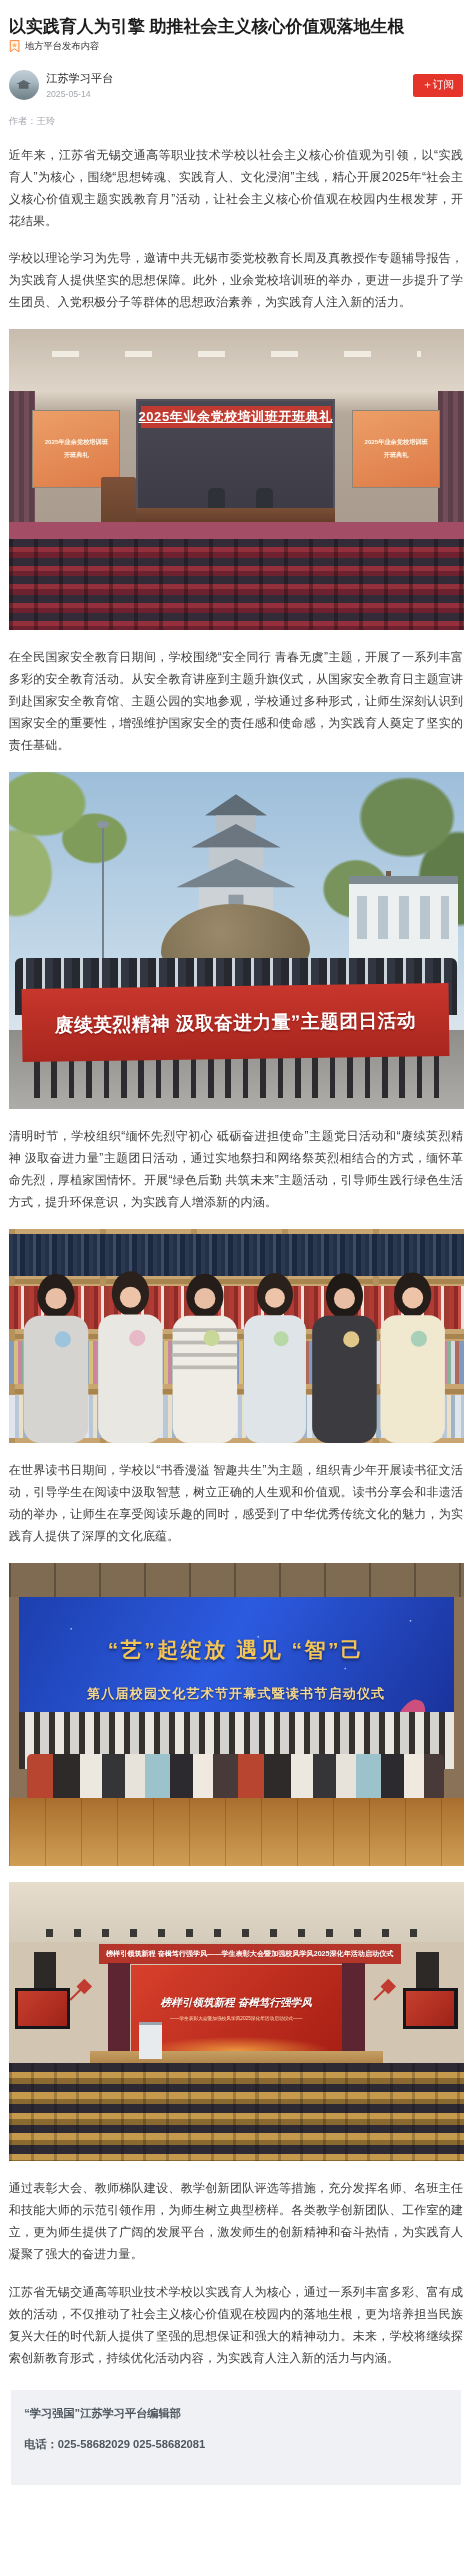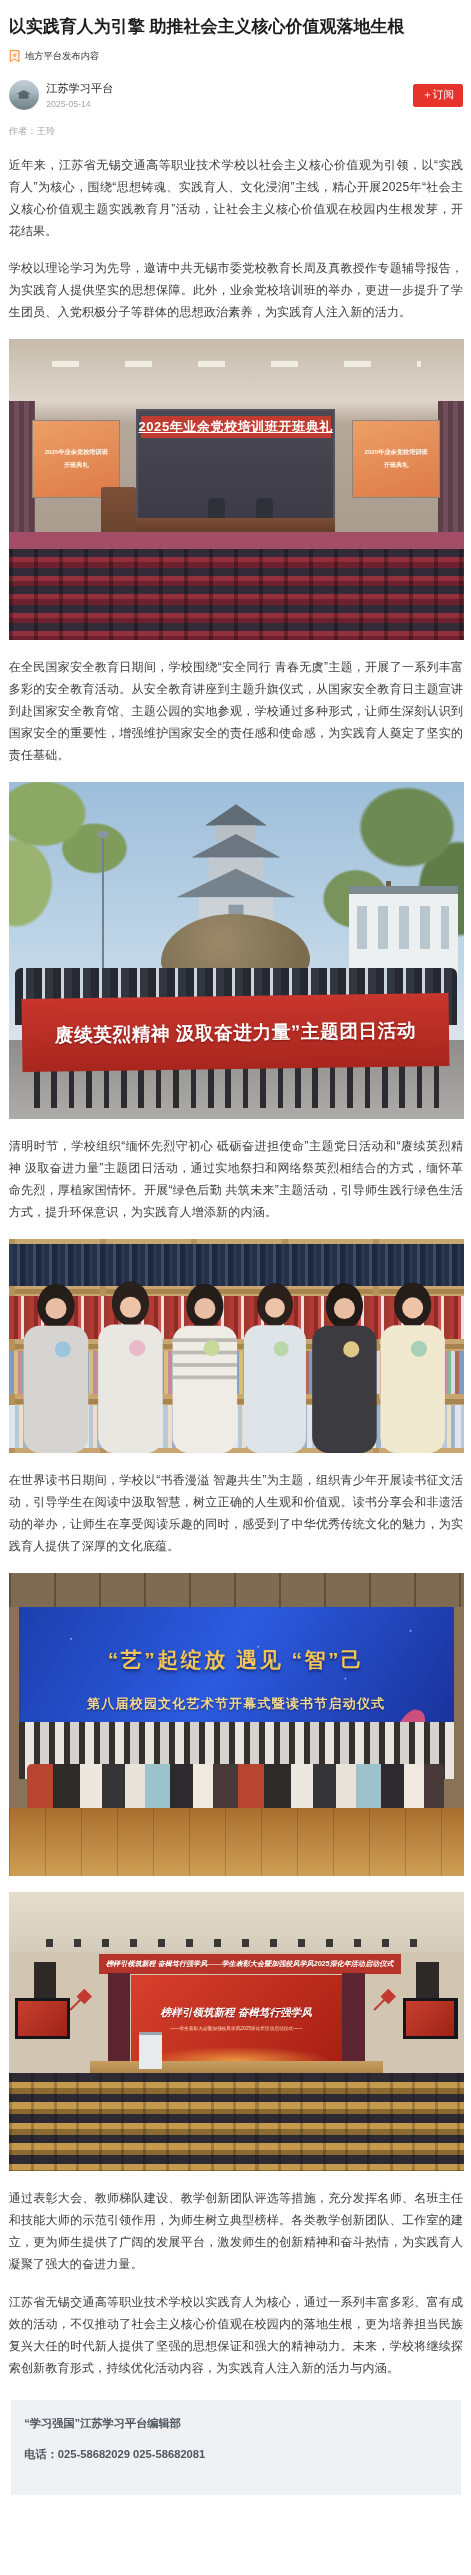--- a/index.html
+++ b/index.html
@@ -6,21 +6,21 @@
   html { background:#ffffff; }
   body {
     width:472px; margin:0 auto; background:#ffffff;
     font-family:"Liberation Sans","DejaVu Sans",sans-serif;
     color:#3c3c3c;
   }
   .page { width:472px; padding:15px 8.7px 0; }
 
   
   .title { font-size:17px; font-weight:700; line-height:1.45; color:#1c1c1c; }
-  .badge-row { display:flex; align-items:center; gap:5px; margin-top:10px; }
+  .badge-row { display:flex; align-items:center; gap:5px; }
   .badge-row svg { display:block; }
   .badge-label { font-size:9.3px; color:#333; }
 
   .author-row { display:flex; align-items:center; margin-top:17.4px; }
   .avatar {
     width:30px; height:30px; border-radius:50%; overflow:hidden; position:relative; flex:0 0 30px;
     background:linear-gradient(180deg,#c3ced6 0%,#a9bac4 40%,#88989f 68%,#6e7f88 100%);
   }
   .avatar::after {
     content:""; position:absolute; left:7.5px; top:10px; width:15px; height:8.7px; background:#4a5258;
@@ -164,21 +164,21 @@
       linear-gradient(180deg,#a96e2e 0,#cf9f55 100%); }
 
   
   .fig5 { height:279px; background:#d2c6b2; }
   .f5-ceiling { left:0; top:0; width:455px; height:60px;
     background:linear-gradient(180deg,#e6ddcd 0,#d5cbba 100%); }
   .f5-lights { left:37px; top:47px; width:380px; height:8px;
     background:repeating-linear-gradient(90deg,#3a3836 0 7.5px,rgba(0,0,0,0) 7.5px 28px); }
   .f5-banner { left:90px; top:62px; width:302px; height:20px; background:#b5352a;
     color:#fff; font-size:7.1px; font-weight:700; display:flex; align-items:center;
-    justify-content:center; white-space:nowrap; letter-spacing:0;font-style:italic; }
+    justify-content:center; white-space:nowrap; letter-spacing:0; }
   .f5-sidebox { top:70px; width:22.4px; height:43px; background:#2c2926; }
   .f5-sidebox.l { left:25px; } .f5-sidebox.r { right:25px; }
   .f5-knot { top:99px; width:10.6px; height:10.6px; background:#c23b30; transform:rotate(45deg); }
   .f5-knot.l { left:70px; } .f5-knot.r { right:70px; }
   .f5-knot::after { content:""; position:absolute; left:4.3px; top:9.3px; width:1.9px; height:16px; background:#c23b30; }
   .f5-sidescreen { top:106px; width:55px; height:41px; background:#17161a; padding:3.1px; }
   .f5-sidescreen.l { left:6.2px; } .f5-sidescreen.r { right:6.2px; }
   .f5-sidescreen .inner { width:100%; height:100%;
     background:linear-gradient(135deg,#c8402e 0,#9e2218 100%); }
   .f5-curtain5 { top:81px; width:22.4px; height:101px; background:#5c2531; }

